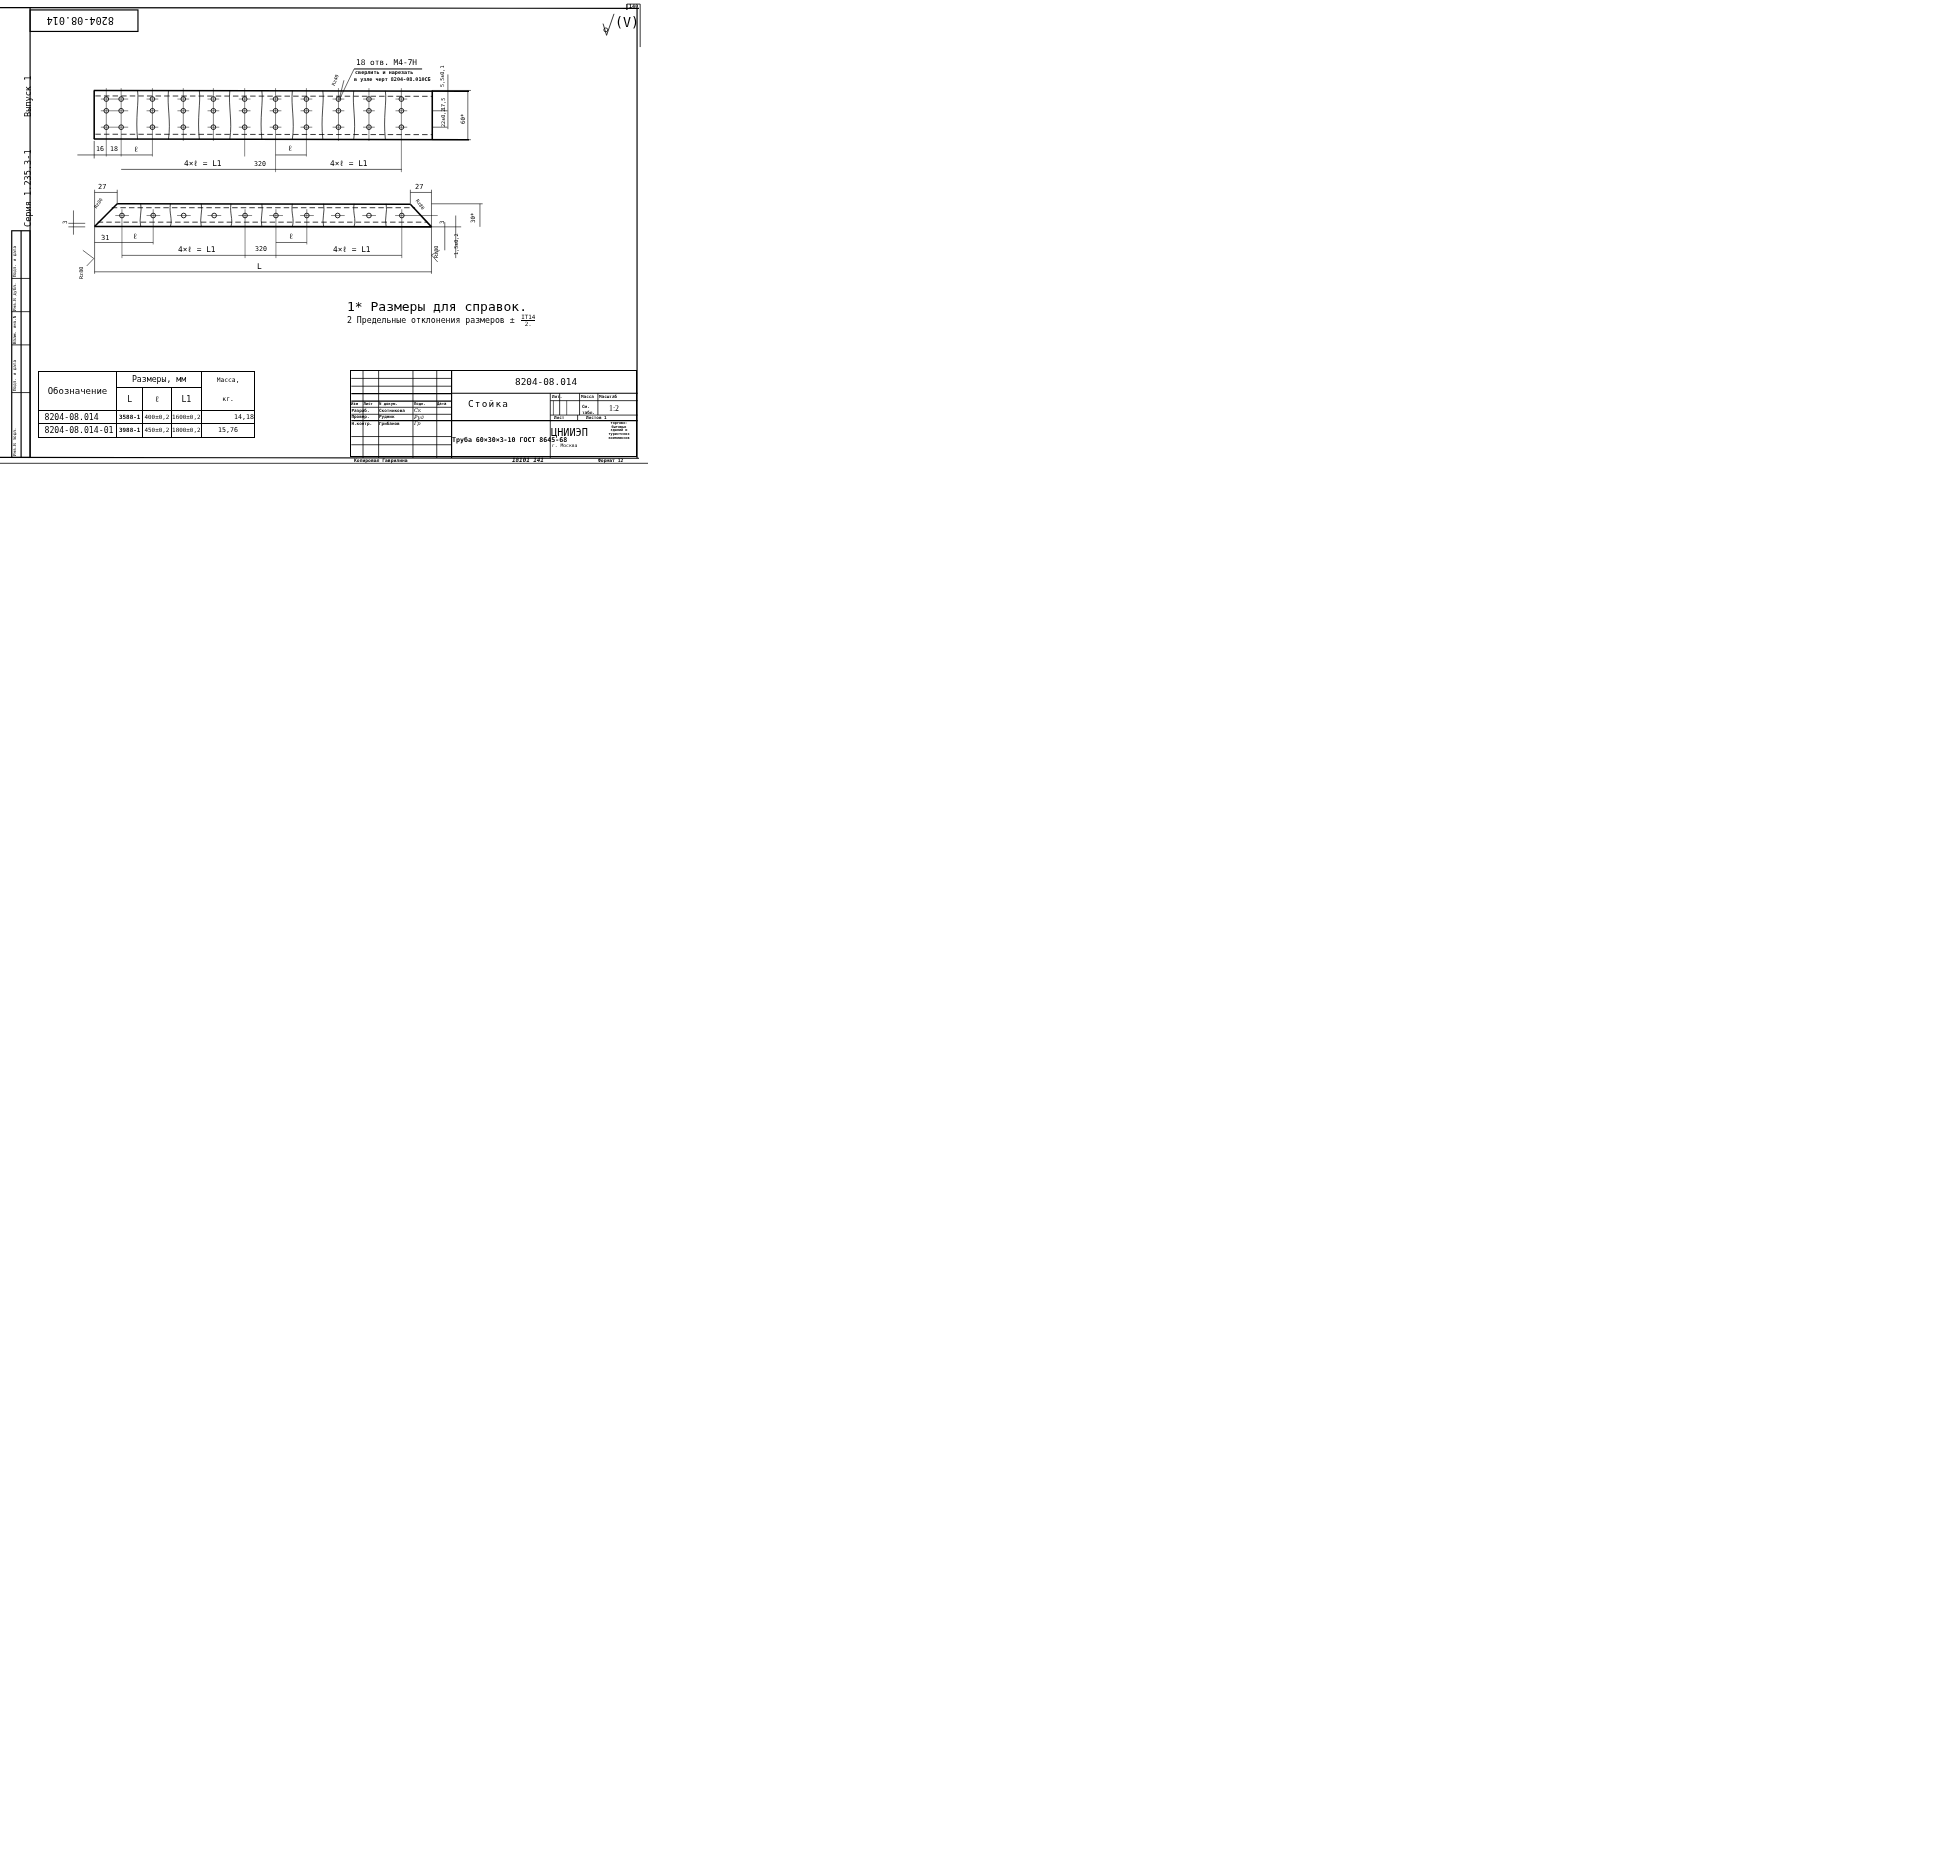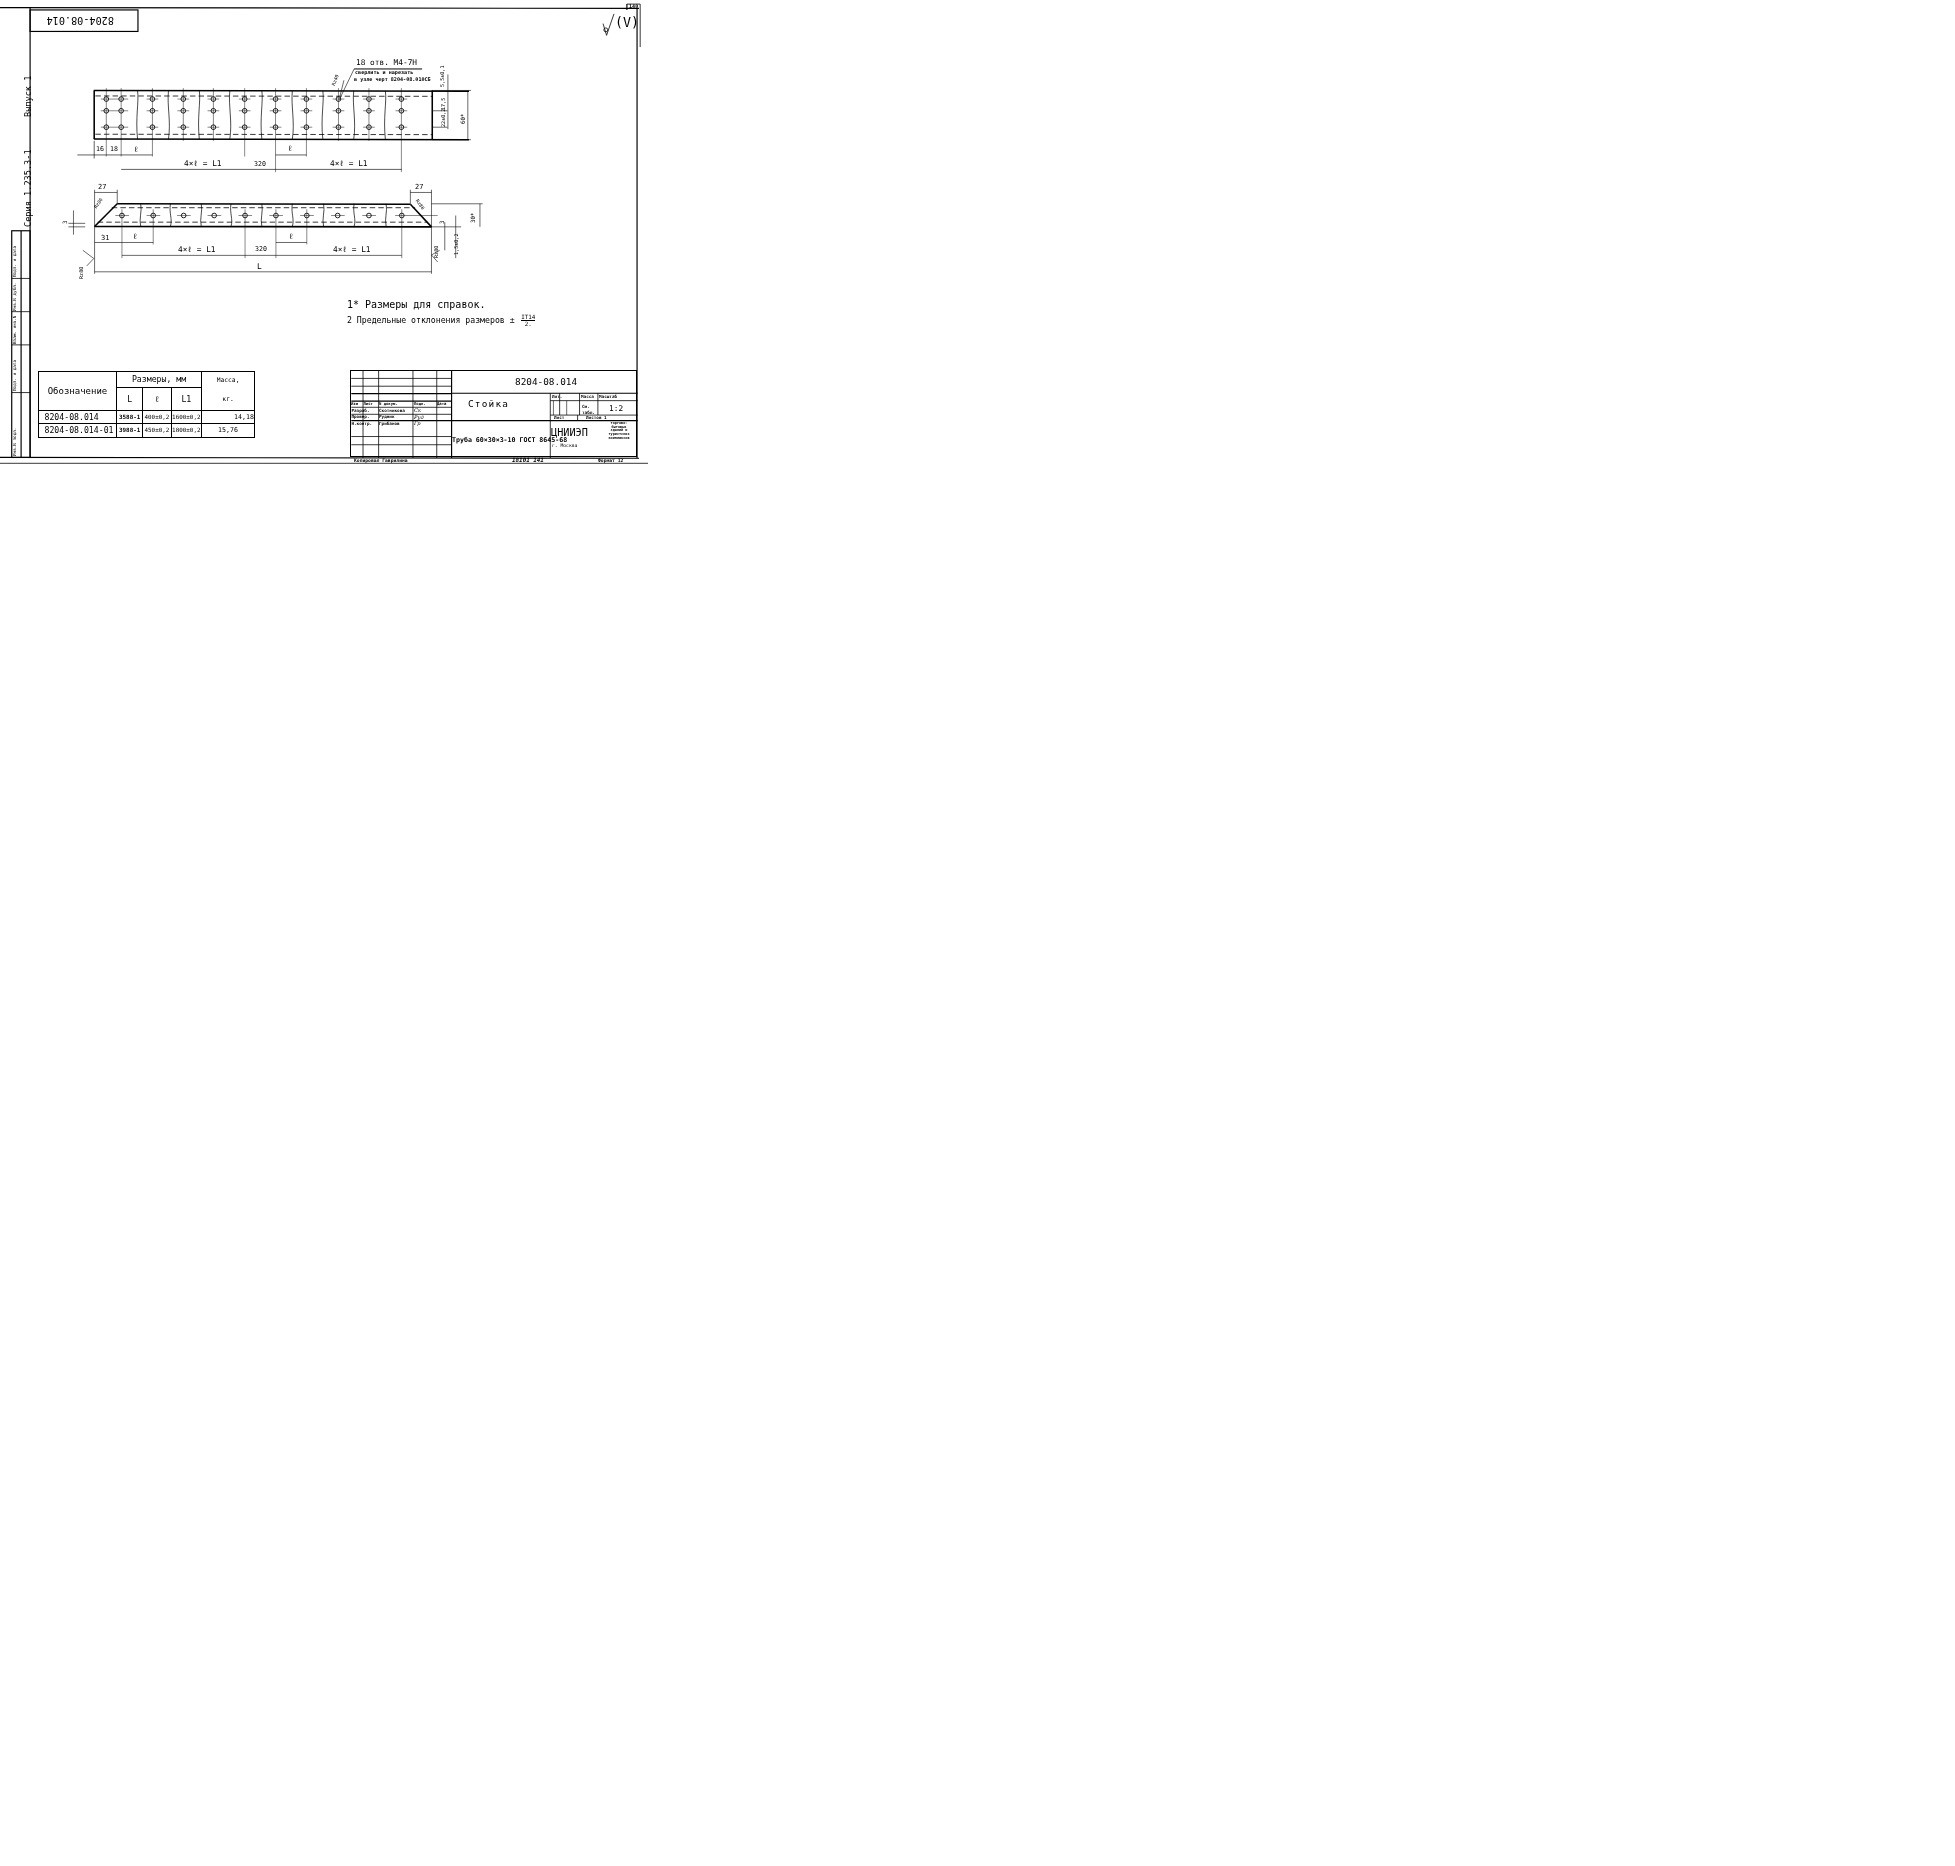--- a/index.html
+++ b/index.html
@@ -294,21 +294,21 @@
 <div class="lbl" style="left:255px;top:246px;font-size:6.6px;">320</div>
 <div class="lbl" style="left:289px;top:233px;font-size:7.8px;">ℓ</div>
 <div class="lbl" style="left:333px;top:246px;font-size:7.8px;">4×ℓ = L1</div>
 <div class="lbl" style="left:257px;top:263px;font-size:7.8px;">L</div>
 <div class="lbl" style="left:79px;top:279px;font-size:5.1px;transform:rotate(-90deg);transform-origin:left top;">Rz80</div>
 <div class="lbl" style="left:434px;top:258px;font-size:5.1px;transform:rotate(-90deg);transform-origin:left top;">Rz80</div>
 <div class="lbl" style="left:440px;top:224px;font-size:5.9px;transform:rotate(-90deg);transform-origin:left top;">3</div>
 <div class="lbl" style="left:454px;top:255px;font-size:5.1px;transform:rotate(-90deg);transform-origin:left top;">1,5±0,2</div>
 <div class="lbl" style="left:471px;top:223px;font-size:5.9px;transform:rotate(-90deg);transform-origin:left top;">30*</div>
 
-<div class="lbl" style="left:347px;top:300px;font-size:10px;">1* Размеры для справок.</div>
+<div class="lbl" style="left:347px;top:300px;font-size:13px;">1* Размеры для справок.</div>
 <div class="lbl" style="left:347px;top:314px;font-size:8.2px;">
   <span>2 Предельные отклонения размеров ±</span>
   <span style="display:inline-block;vertical-align:middle;text-align:center;font-size:5.9px;line-height:1.1;margin-left:1.6px;">
     <span style="display:block;border-bottom:0.8px solid #000;">IT14</span>
     <span style="display:block;">2.</span>
   </span>
 </div>
 
 <table class="tbl" style="left:38px;top:371px;width:217px;height:64px;border:1.2px solid #000;">
   <tbody>
@@ -389,21 +389,21 @@
   <div class="lbl" style="left:28px;top:51px;font-size:4.3px;font-weight:bold;">Грибанов</div>
   <div class="lbl" style="left:63px;top:50px;font-size:5.1px;font-style:italic;font-family:'DejaVu Serif',serif;">Гр</div>
 
   <div class="lbl" style="left:164px;top:5.5px;font-size:9.4px;">8204-08.014</div>
   <div class="lbl" style="left:117px;top:28px;font-size:9.4px;letter-spacing:1.2px;">Стойка</div>
   <div class="lbl" style="left:101px;top:66px;font-size:6.6px;font-weight:bold;">Труба 60×30×3-10 ГОСТ 8645-68</div>
   <div class="lbl" style="left:201px;top:24px;font-size:4.3px;font-weight:bold;">Лит.</div>
   <div class="lbl" style="left:230px;top:24px;font-size:4.3px;font-weight:bold;">Масса</div>
   <div class="lbl" style="left:248px;top:24px;font-size:4.3px;font-weight:bold;">Масштаб</div>
   <div class="lbl" style="left:231px;top:33px;font-size:4.3px;font-weight:bold;width:16.4px;white-space:normal;line-height:1.3;">См. табл.</div>
-  <div class="lbl" style="left:258px;top:34px;font-size:7.8px;">1:2</div>
+  <div class="lbl" style="left:258px;top:34px;font-size:7.8px;font-family:Liberation Serif, serif;">1:2</div>
   <div class="lbl" style="left:203px;top:45px;font-size:4.3px;font-weight:bold;">Лист</div>
   <div class="lbl" style="left:235px;top:45px;font-size:4.3px;font-weight:bold;">Листов 1</div>
   <div class="lbl" style="left:200px;top:57px;font-size:10.2px;">ЦНИИЭП</div>
   <div class="lbl" style="left:201px;top:73px;font-size:4.7px;">г. Москва</div>
   <div style="position:absolute;left:250px;top:51px;width:36px;font-size:3.5px;line-height:1.05;text-align:center;font-weight:bold;">
     <div>торгово-</div>
     <div>бытовых</div>
     <div>зданий и</div>
     <div>туристских</div>
     <div>комплексов</div>

